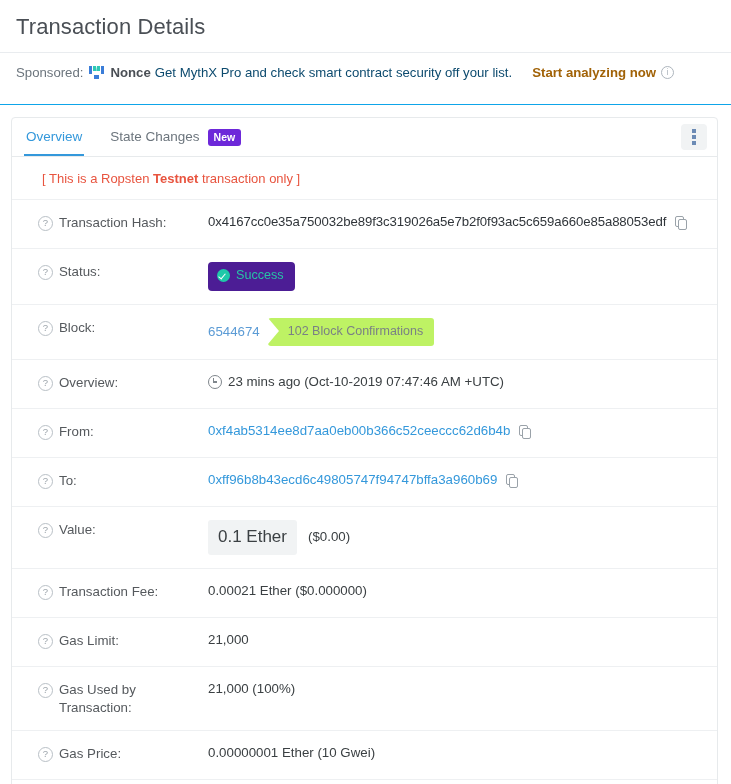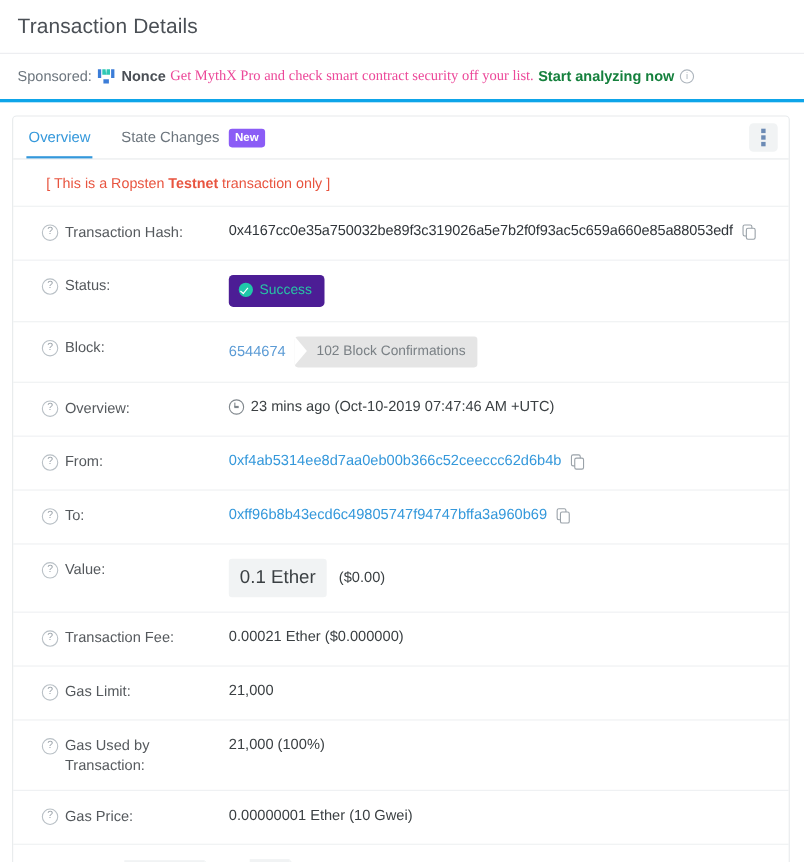--- a/index.html
+++ b/index.html
@@ -11,54 +11,54 @@
     font-family: "Liberation Sans", sans-serif;
     color: #4a4f55;
     overflow: hidden;
     position: relative;
   }
   .page-head {
     padding: 14px 16px 12px 16px;
     border-bottom: 1px solid #e9ecef;
   }
   .page-title {
-    font-size: 19px;
+    font-size: 22px;
     font-weight: 400;
     color: #4a4f55;
     letter-spacing: .1px;
   }
   .sponsor-bar {
-    padding: 12px 16px 13px 16px;
+    padding: 12px 16px 24px 16px;
     font-size: 13.2px;
     color: #6c757d;
-    border-bottom: 3px solid #0ea5e9;
+    border-bottom: 1px solid #0ea5e9;
     background: #fff;
     white-space: nowrap;
     display: flex;
     align-items: center;
     gap: 0px;
   }
   .mythx-logo {
     display: inline-block;
     width: 17px; height: 15px;
     margin: 0 5px 0 5px;
     position: relative;
     vertical-align: -2px;
   }
   .mythx-brand {
     font-weight: bold;
     color: #4a4f55;
     margin-right: 4px;
   }
-  .sponsor-text { color: #ec4899; font-family: Liberation Serif, serif; }
+  .sponsor-text { color: #0c4a6e; }
   .sponsor-link {
-    color: #15803d;
+    color: #a16207;
     font-weight: bold;
     text-decoration: none;
-    margin-left: 4px;
+    margin-left: 20px;
   }
   .info-i {
     display: inline-block;
     width: 11px; height: 11px;
     border: 1px solid #adb5bd;
     border-radius: 50%;
     color: #adb5bd;
     font-size: 8.5px;
     line-height: 11px;
     text-align: center;
@@ -92,21 +92,21 @@
   }
   .tab.active { color: #3498db; }
   .tab.active:after {
     content: "";
     position: absolute;
     left: 12px; right: 12px; bottom: -1px;
     height: 2px;
     background: #3498db;
   }
   .badge-new {
-    background: #8b5cf6;
+    background: #6d28d9;
     color: #fff;
     font-size: 10.5px;
     font-weight: bold;
     border-radius: 3px;
     padding: 2px 6px 3px 6px;
     margin-left: -6px;
     vertical-align: 3px;
     display: inline-block;
   }
   .kebab {
@@ -219,21 +219,21 @@
     left: 3.2px; top: 2.6px;
     width: 3px; height: 6px;
     border-right: 1.6px solid #fff;
     border-bottom: 1.6px solid #fff;
     transform: rotate(40deg);
   }
   .link { color: #5b9bd5; text-decoration: none; cursor: pointer; }
   .link-blue { color: #3498db; text-decoration: none; cursor: pointer; text-align: right; }
 
   .conf-tag {
-    background: #e5e5e5;
+    background: #bef264;
     color: #7a8085;
     font-size: 12.5px;
     padding: 5px 11px 6px 20px;
     margin-left: 8px;
     border-radius: 3px;
     position: relative;
     display: inline-block;
   }
   .conf-tag:before {
     content: "";

